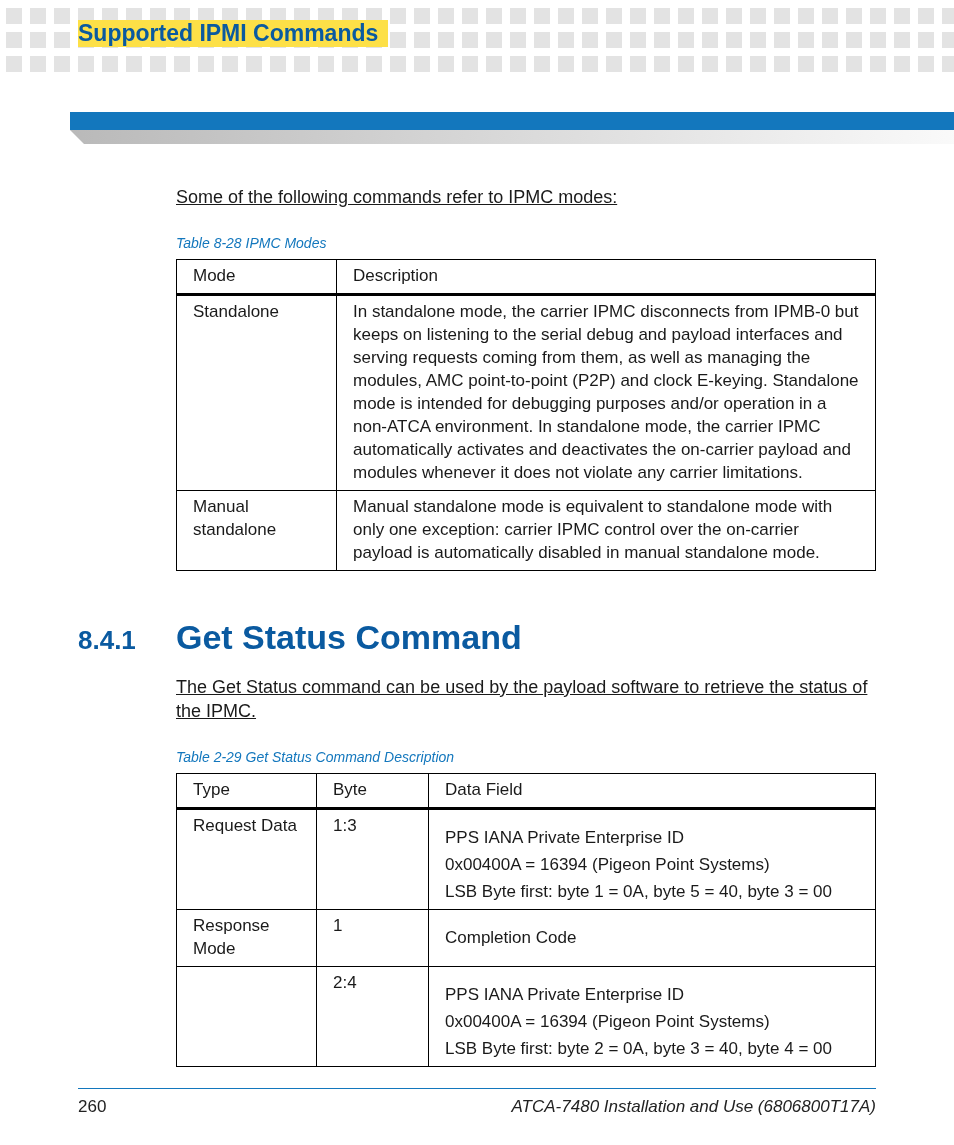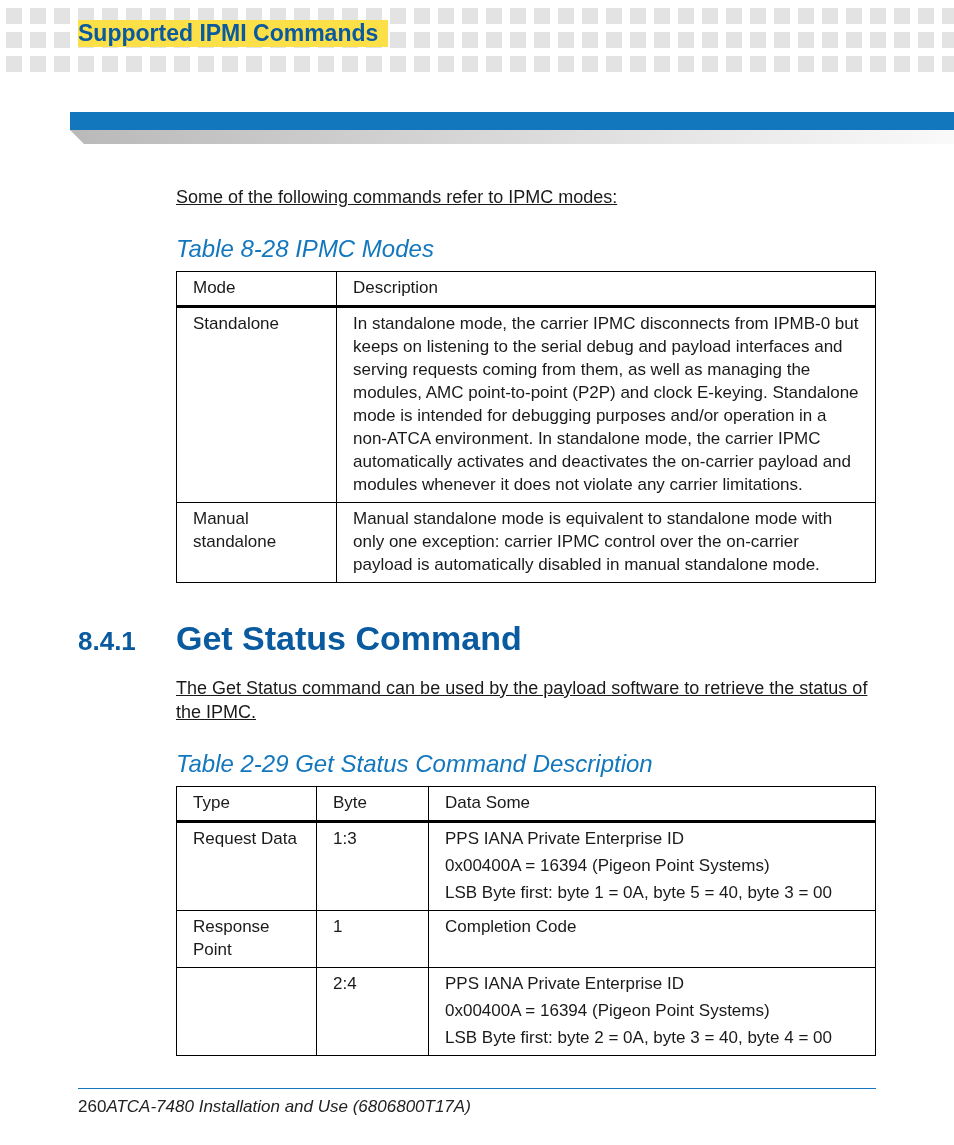--- a/index.html
+++ b/index.html
@@ -56,21 +56,21 @@
   .indent { margin-left: 98px; }
   .body-text {
     font-size: 18px;
     line-height: 1.35;
     color: #1a1a1a;
     text-decoration: underline;
   }
   .table-caption {
     color: #1377bd;
     font-style: italic;
-    font-size: 24px;
+    font-size: 14px;
     margin-top: 26px;
     margin-bottom: 8px;
   }
   table.doc {
     border-collapse: collapse;
     width: 100%;
     font-size: 17px;
     color: #1a1a1a;
   }
   table.doc th, table.doc td {
@@ -83,46 +83,47 @@
   }
   table.doc thead th { font-weight: 400; }
   table.doc thead tr { border-bottom: 3px solid #000; }
   .t1 .col-mode { width: 160px; }
   .t2 .col-type { width: 140px; }
   .t2 .col-byte { width: 112px; }
   .section-row {
     display: flex;
     align-items: baseline;
     gap: 34px;
-    margin-top: 36px;
+    margin-top: 47px;
   }
   .section-num {
     color: #0a5aa0;
     font-weight: 700;
     font-size: 26px;
     width: 64px;
   }
   .section-title {
     color: #0a5aa0;
     font-weight: 700;
     font-size: 34px;
   }
   .multiline { display: block; margin-top: 4px; }
-  .multiline:first-child { margin-top: 0; }
+  .multiline:first-child { margin-top: 12px; }
   .footer-rule {
     position: absolute;
     left: 78px; right: 78px;
     bottom: 56px;
     border-top: 1px solid #1377bd;
   }
   .footer {
     position: absolute;
     left: 78px; right: 78px;
     bottom: 28px;
     display: flex;
+    justify-content: space-between;
     font-size: 17px;
     color: #222;
   }
   .footer .right { font-style: italic; }
 </style>
 </head>
 <body>
 
 <div class="dotgrid">
   <div class="dotrow">
@@ -299,35 +300,35 @@
     <table class="doc t2">
       <colgroup>
           <col class="col-type">
           <col class="col-byte">
           <col>
         </colgroup>
       <thead>
         <tr>
           <th>Type</th>
           <th>Byte</th>
-          <th>Data Some</th>
+          <th>Data Field</th>
         </tr>
       </thead>
       <tbody>
         <tr>
           <td>Request Data</td>
           <td>1:3</td>
           <td>
             <span class="multiline">PPS IANA Private Enterprise ID</span>
             <span class="multiline">0x00400A = 16394 (Pigeon Point Systems)</span>
             <span class="multiline">LSB Byte first: byte 1 = 0A, byte 5 = 40, byte 3 = 00</span>
           </td>
         </tr>
         <tr>
-          <td>Response Point</td>
+          <td>Response Mode</td>
           <td>1</td>
           <td>
             <span class="multiline">Completion Code</span>
           </td>
         </tr>
         <tr>
           <td></td>
           <td>2:4</td>
           <td>
             <span class="multiline">PPS IANA Private Enterprise ID</span>

